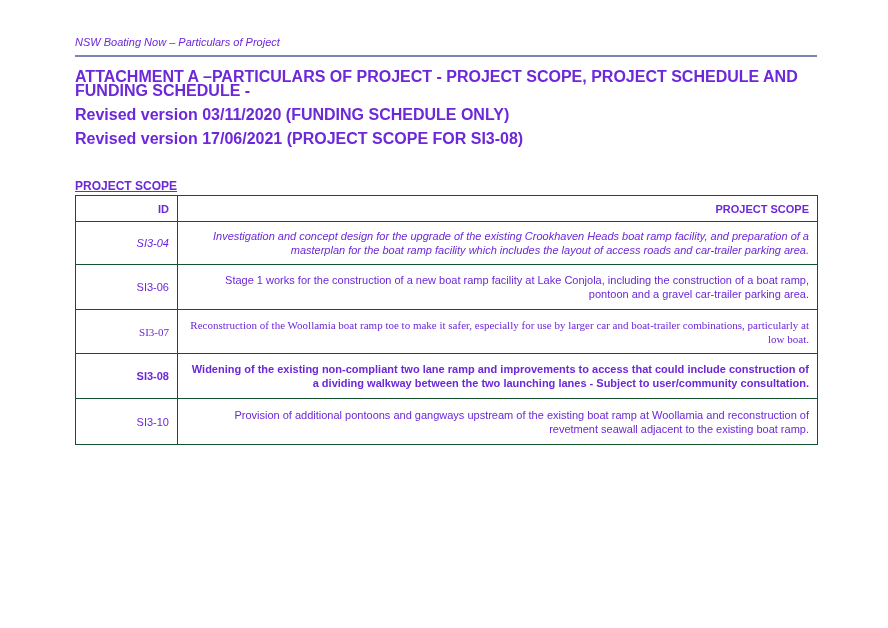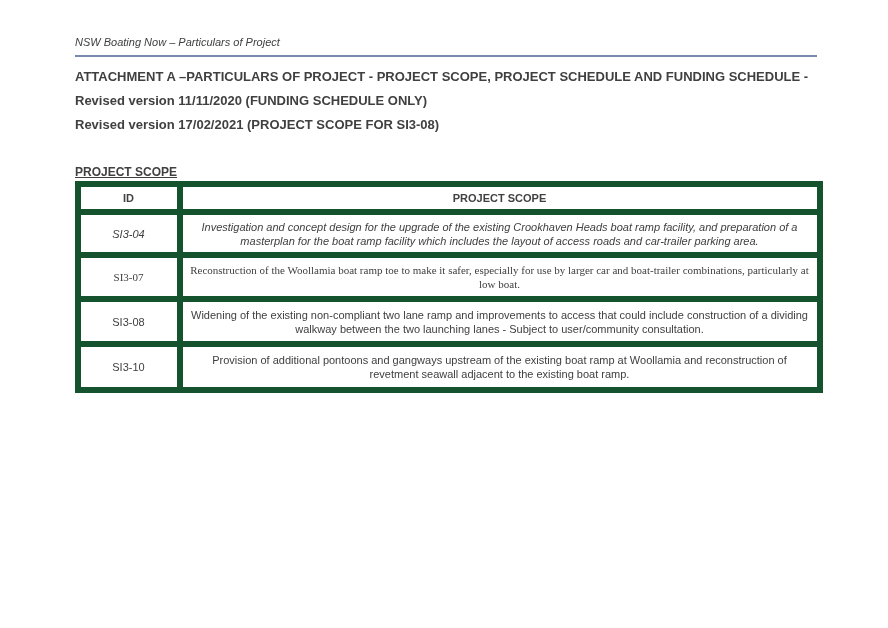--- a/index.html
+++ b/index.html
@@ -6,21 +6,21 @@
     margin: 0;
     padding: 0;
     background: #ffffff;
   }
   .page {
     position: relative;
     width: 888px;
     height: 540px;
     background: #ffffff;
     font-family: "Liberation Sans", sans-serif;
-    color: #404040;
+    color: #6d28d9;
     box-sizing: border-box;
     padding: 36px 72px 0 75px;
     overflow: hidden;
   }
   .doc-header {
     font-style: italic;
     font-size: 11px;
     line-height: 13px;
     margin: 0;
   }
@@ -29,93 +29,97 @@
     background: #7789ae;
     border: none;
     margin: 6px 0 0 0;
     width: 742px;
   }
   .title-block {
     margin-top: 13px;
   }
   .title-line {
     font-weight: bold;
-    font-size: 13px;
+    font-size: 16px;
     line-height: 14px;
     margin: 0 0 10px 0;
   }
   .section-heading {
     font-weight: bold;
     font-size: 12px;
     text-decoration: underline;
     margin: 33px 0 2px 0;
   }
   table.scope-table {
     border-collapse: collapse;
     table-layout: fixed;
     width: 742px;
   }
   table.scope-table th,
   table.scope-table td {
-    border: 6px solid #14532d;
+    border: 1px solid #14532d;
     font-size: 11px;
     line-height: 14px;
     padding: 4px 8px 4px 7px;
     vertical-align: middle;
-    text-align: center;
+    text-align: right;
     overflow: hidden;
   }
   table.scope-table th {
     font-weight: bold;
     font-size: 11px;
   }
   col.id-col   { width: 102px; }
   col.scope-col{ width: 640px; }
   tr.h-row  { height: 26px; }
   tr.row-0  { height: 43px; font-style: italic; }
   tr.row-1  { height: 37px; }
   tr.row-2  { height: 45px; }
   tr.row-3  { height: 44px; font-family: Liberation Serif, serif; }
-  tr.row-4  { height: 45px; }
+  tr.row-4  { height: 45px; font-weight: bold; }
   tr.row-5  { height: 39px; }
   tr.row-6  { height: 46px; margin-top: 48px; }
 </style>
 </head>
 <body>
 
 <div class="page">
 
   <p class="doc-header">NSW Boating Now – Particulars of Project</p>
 
   <div class="header-rule"></div>
 
   <div class="title-block">
     <p class="title-line">ATTACHMENT A –PARTICULARS OF PROJECT - PROJECT SCOPE, PROJECT SCHEDULE AND FUNDING SCHEDULE -</p>
-    <p class="title-line">Revised version 11/11/2020 (FUNDING SCHEDULE ONLY)</p>
-    <p class="title-line">Revised version 17/02/2021 (PROJECT SCOPE FOR SI3-08)</p>
+    <p class="title-line">Revised version 03/11/2020 (FUNDING SCHEDULE ONLY)</p>
+    <p class="title-line">Revised version 17/06/2021 (PROJECT SCOPE FOR SI3-08)</p>
   </div>
 
   <p class="section-heading">PROJECT SCOPE</p>
 
   <table class="scope-table">
     <colgroup>
       <col class="id-col">
       <col class="scope-col">
     </colgroup>
     <thead>
       <tr class="h-row">
         <th>ID</th>
         <th>PROJECT SCOPE</th>
       </tr>
     </thead>
     <tbody>
       <tr class="row-0">
         <td>SI3-04</td>
         <td>Investigation and concept design for the upgrade of the existing Crookhaven Heads boat ramp facility, and preparation of a masterplan for the boat ramp facility which includes the layout of access roads and car-trailer parking area.</td>
       </tr>
+      <tr class="row-2">
+        <td>SI3-06</td>
+        <td>Stage 1 works for the construction of a new boat ramp facility at Lake Conjola, including the construction of a boat ramp, pontoon and a gravel car-trailer parking area.</td>
+      </tr>
       <tr class="row-3">
         <td>SI3-07</td>
         <td>Reconstruction of the Woollamia boat ramp toe to make it safer, especially for use by larger car and boat-trailer combinations, particularly at low boat.</td>
       </tr>
       <tr class="row-4">
         <td>SI3-08</td>
         <td>Widening of the existing non-compliant two lane ramp and improvements to access that could include construction of a dividing walkway between the two launching lanes - Subject to user/community consultation.</td>
       </tr>
       <tr class="row-6">
         <td>SI3-10</td>

